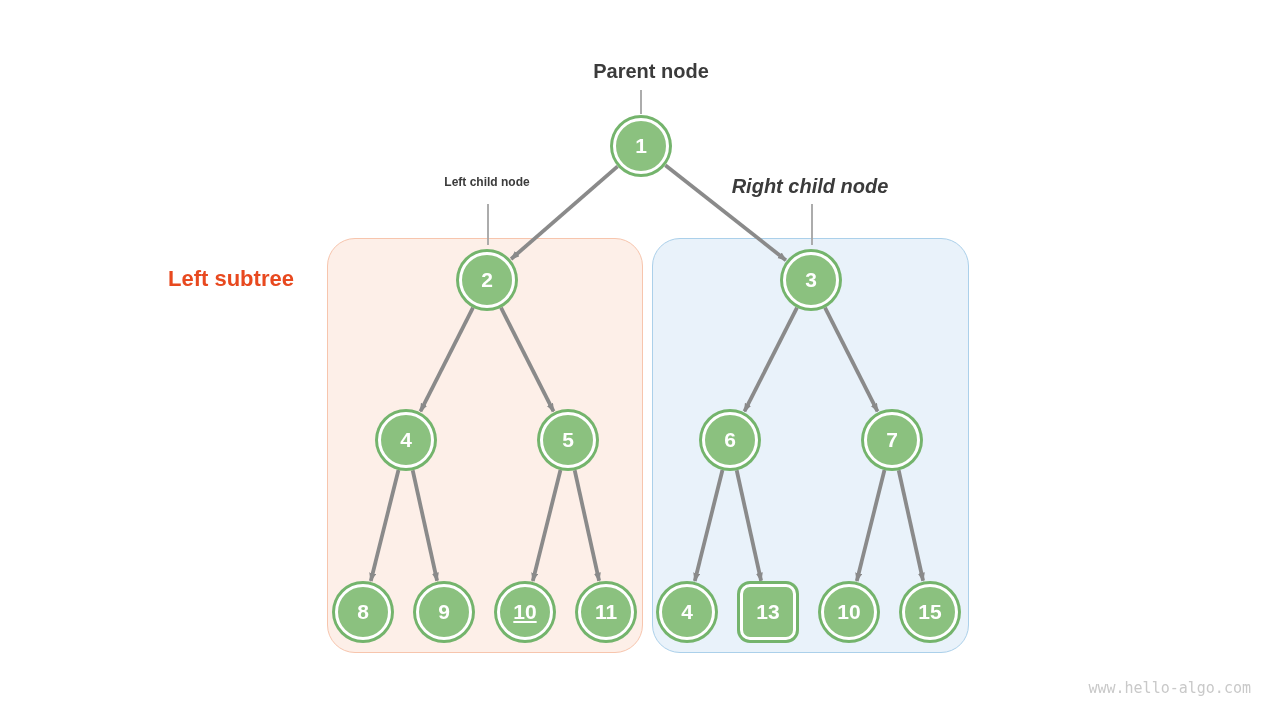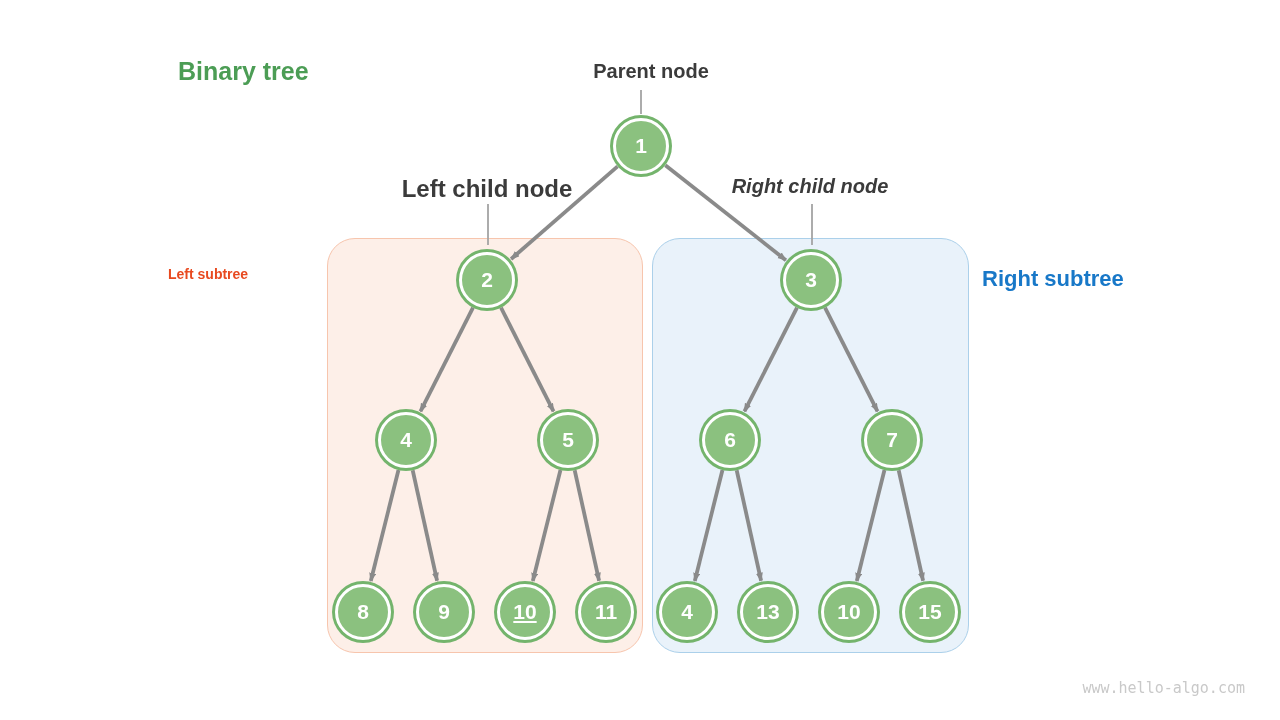--- a/index.html
+++ b/index.html
@@ -29,27 +29,27 @@
     transform:translate(-50%,-50%);
     display:flex;align-items:center;justify-content:center;
     color:var(--node-text);font-weight:bold;font-size:21px;
     z-index:3;
   }
 
   
   .lbl{position:absolute;font-weight:bold;white-space:nowrap;z-index:4;}
   #title{left:178px;top:57px;font-size:25px;color:var(--title-green);}
   #parent-label{left:641px;top:60px;transform:translateX(-50%);font-size:20px;color:var(--label-dark);margin-left:10px;}
-  #left-child-label{left:487px;top:175px;transform:translateX(-50%);font-size:24px;color:var(--label-dark);}
+  #left-child-label{left:487px;top:175px;transform:translateX(-50%);font-size:12px;color:var(--label-dark);}
   #right-child-label{left:810px;top:175px;transform:translateX(-50%);font-size:20px;color:var(--label-dark);font-style:italic;}
-  #left-subtree-label{left:168px;top:266px;font-size:14px;color:var(--left-subtree-orange);}
+  #left-subtree-label{left:168px;top:266px;font-size:22px;color:var(--left-subtree-orange);}
   #right-subtree-label{left:982px;top:266px;font-size:22px;color:var(--right-subtree-blue);}
 
   #watermark{
-    position:absolute;right:35px;top:679px;z-index:4;
+    position:absolute;right:29px;top:679px;z-index:4;
     font-family:"DejaVu Sans Mono", monospace;
     font-size:15px;color:var(--watermark-gray);font-weight:normal;
   }
 </style>
 </head>
 <body>
 
 <div id="stage">
 
   <div id="left-box" class="subtree-box"></div>
@@ -90,26 +90,24 @@
       <div class="tree-node" style="left: 811px; top: 280px;">3</div>
       <div class="tree-node" style="left: 406px; top: 440px;">4</div>
       <div class="tree-node" style="left: 568px; top: 440px;">5</div>
       <div class="tree-node" style="left: 730px; top: 440px;">6</div>
       <div class="tree-node" style="left: 892px; top: 440px;">7</div>
       <div class="tree-node" style="left: 363px; top: 612px;">8</div>
       <div class="tree-node" style="left: 444px; top: 612px;">9</div>
       <div class="tree-node" style="left: 525px; top: 612px; text-decoration: underline;">10</div>
       <div class="tree-node" style="left: 606px; top: 612px;">11</div>
       <div class="tree-node" style="left: 687px; top: 612px;">4</div>
-      <div class="tree-node" style="left: 768px; top: 612px;">13</div>
+      <div class="tree-node" style="left: 768px; top: 612px; border-radius: 10px;">13</div>
       <div class="tree-node" style="left: 849px; top: 612px;">10</div>
       <div class="tree-node" style="left: 930px; top: 612px;">15</div>
     </div>
 
-  <div id="title" class="lbl">Binary tree</div>
   <div id="parent-label" class="lbl">Parent node</div>
   <div id="left-child-label" class="lbl">Left child node</div>
   <div id="right-child-label" class="lbl">Right child node</div>
   <div id="left-subtree-label" class="lbl">Left subtree</div>
-  <div id="right-subtree-label" class="lbl">Right subtree</div>
   <div id="watermark">www.hello-algo.com</div>
 
 </div>
 
 </body></html>

